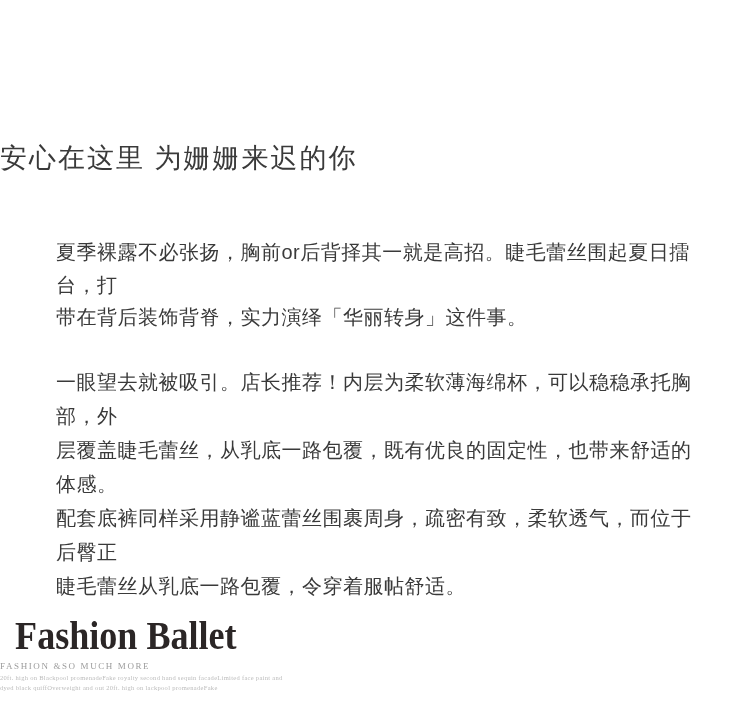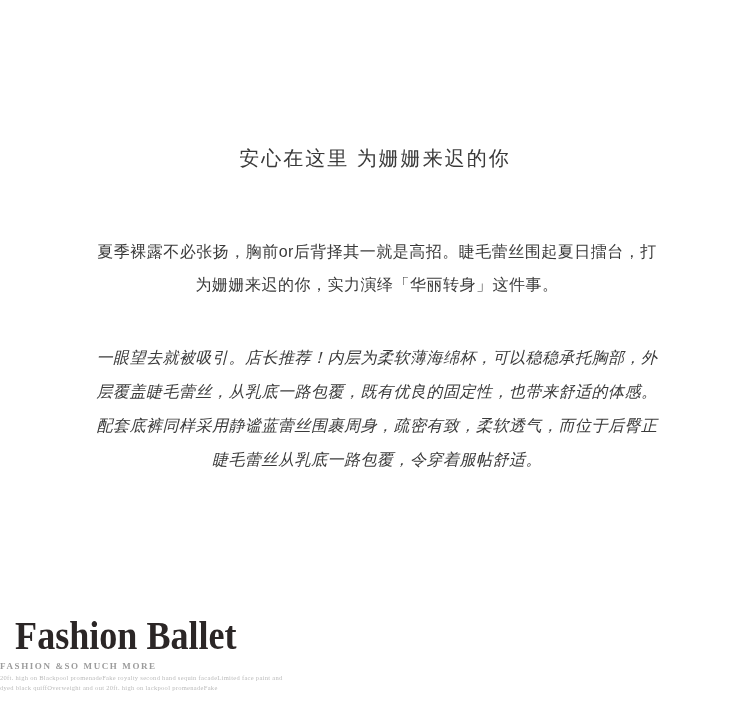--- a/index.html
+++ b/index.html
@@ -22,40 +22,39 @@
     position: relative;
     width: 750px;
     height: 722px;
     background: var(--background);
   }
   .page-title {
     position: absolute;
     top: 143px;
     left: 0;
     width: 100%;
-    text-align: center;
-    font-size: 20px;
+    text-align: left;
+    font-size: 27px;
     font-weight: 300;
     letter-spacing: 2px;
     color: var(--title-text);
     line-height: 30px;
   }
   .copy-block {
     position: absolute;
     left: 56px;
     top: 236px;
     width: 642px;
     color: var(--body-text);
-    font-size: 16px;
+    font-size: 20px;
     letter-spacing: 0.5px;
     font-weight: 400;
-    text-align: center;
   }
   .para-1 .copy-line { line-height: 32.5px; }
-  .para-2 { margin-top: 40px; font-style: italic; }
+  .para-2 { margin-top: 31px; }
   .para-2 .copy-line { line-height: 34px; }
   .brand-footer {
     position: absolute;
     top: 612px;
     left: 0;
     width: 100%;
     text-align: left;
   }
   .brand-logo {
     display: inline-block;
@@ -68,42 +67,41 @@
     transform-origin: center;
     white-space: nowrap;
   }
   .brand-tagline {
     margin-top: 3px;
     font-family: "Liberation Serif", serif;
     font-size: 9px;
     letter-spacing: 1.6px;
     color: var(--tagline-text);
     line-height: 10px;
-    font-weight: bold;
   }
   .brand-fineprint {
     margin-top: 2px;
     font-family: "Liberation Serif", serif;
     font-size: 6.5px;
     letter-spacing: 0.3px;
     color: var(--fineprint-text);
     line-height: 10px;
   }
 </style>
 </head>
 <body>
 
 <div class="page">
 
   <div class="page-title">安心在这里 为姗姗来迟的你</div>
 
   <div class="copy-block">
     <div class="para-1">
       <div class="copy-line">夏季裸露不必张扬，胸前or后背择其一就是高招。睫毛蕾丝围起夏日擂台，打</div>
-      <div class="copy-line">为姗姗来迟的你，实力演绎「华丽转身」这件事。</div>
+      <div class="copy-line">带在背后装饰背脊，实力演绎「华丽转身」这件事。</div>
     </div>
     <div class="para-2">
       <div class="copy-line">一眼望去就被吸引。店长推荐！内层为柔软薄海绵杯，可以稳稳承托胸部，外</div>
       <div class="copy-line">层覆盖睫毛蕾丝，从乳底一路包覆，既有优良的固定性，也带来舒适的体感。</div>
       <div class="copy-line">配套底裤同样采用静谧蓝蕾丝围裹周身，疏密有致，柔软透气，而位于后臀正</div>
       <div class="copy-line">睫毛蕾丝从乳底一路包覆，令穿着服帖舒适。</div>
     </div>
   </div>
 
   <div class="brand-footer">

